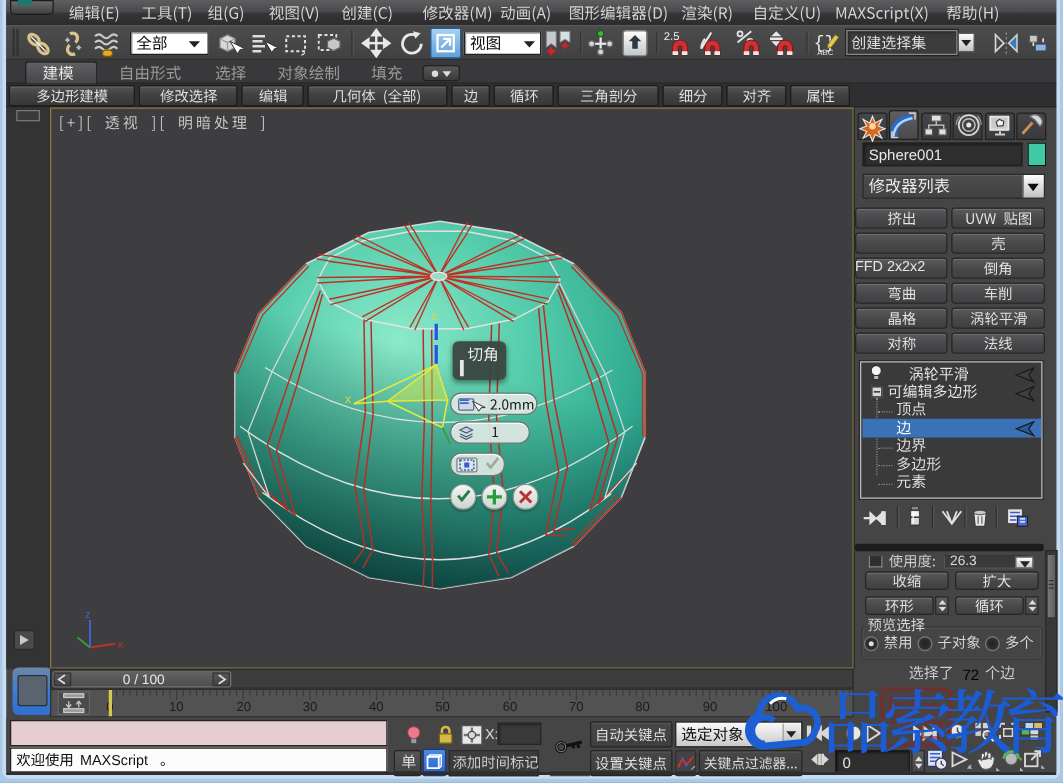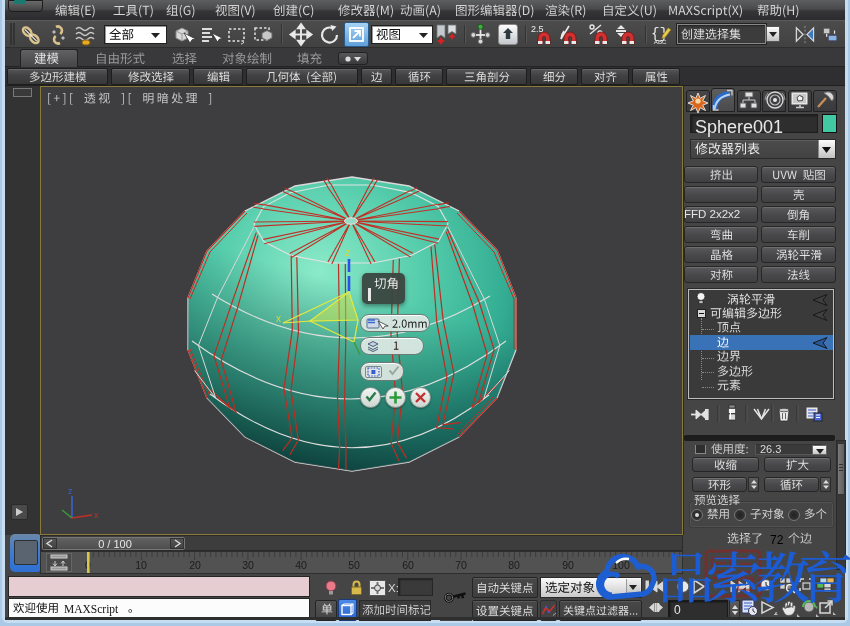--- a/index.html
+++ b/index.html
@@ -595,21 +595,21 @@
       <rect x="2" y="2" width="13" height="9" fill="#c9c9c9"></rect>
       <path d="M6,5.5 l2.5,-2 3.5,1.5 -0.5,3.5 -4.5,0.5 z" fill="#f2f2f2" stroke="#333" stroke-width="0.9"></path>
       <path d="M5,15.5 h8 m-4,-2.5 v2.5" stroke="#ccc" stroke-width="1.6"></path>
     </g>
     <g transform="translate(816,91)">
       <path d="M2,16 L10,7" stroke="#c89058" stroke-width="2.2"></path>
       <path d="M8,2 q6,-3 9,2 q2,3 -1,6 l-4,-5 z" fill="#d8d8d8" stroke="#777"></path>
     </g>
   </svg>
 <div class="a" style="left:690px;top:114px;width:128px;height:19px;background:#2e2e2e;border:1px solid #1e1e1e;box-shadow:inset 1px 1px 2px #1a1a1a;"></div>
-<div class="a" style="left:695px;top:116.5px;font-size:18px;color:#e8e8e8">Sphere001</div>
+<div class="a" style="left:695px;top:116.5px;font-size:12px;color:#e8e8e8">Sphere001</div>
 <div class="a" style="left:822px;top:114px;width:15px;height:19px;background:#40c9a2;border:1px solid #111"></div>
 <div class="a" style="left:690px;top:139px;width:146px;height:20px;background:linear-gradient(#4c4c4c,#424242);border:1px solid #2a2a2a;box-shadow:inset 0 1px 0 #5c5c5c"></div>
 <svg class="t" style="left:695px;top:141.5px;width:65.0px;height:13px" viewBox="0 -880 5000 1000">
     <g fill="#efefef">
       <use href="#s4fee" x="0"></use>
       <use href="#s6539" x="1000"></use>
       <use href="#s5668" x="2000"></use>
       <use href="#s5217" x="3000"></use>
       <use href="#s8868" x="4000"></use>
     </g>
@@ -1018,21 +1018,21 @@
 <div class="a" style="left:8px;top:576px;width:302px;height:21px;background:#e6cdd1;border:1px solid #252525"></div>
 <div class="a" style="left:8px;top:598px;width:302px;height:22px;background:#fcfcfc;border:1px solid #252525"></div>
 <svg class="t" style="left:13px;top:602px;width:46.0px;height:11.5px" viewBox="0 -880 4000 1000">
     <g fill="#111">
       <use href="#s6b22" x="0"></use>
       <use href="#s8fce" x="1000"></use>
       <use href="#s4f7f" x="2000"></use>
       <use href="#s7528" x="3000"></use>
     </g>
   </svg>
-<div class="a" style="left:64px;top:602.5px;font-size:11.5px;color:#111;font-family:Liberation Serif, serif">MAXScript</div>
+<div class="a" style="left:64px;top:602.5px;font-size:11.5px;color:#111;font-family:Liberation Sans, sans-serif">MAXScript</div>
 <svg class="t" style="left:128px;top:602px;width:11.5px;height:11.5px" viewBox="0 -880 1000 1000">
     <g fill="#111">
       <use href="#s3002" x="0"></use>
     </g>
   </svg>
 <div class="a" style="left:315px;top:600px;width:22px;height:21px;background:linear-gradient(#545454,#434343);border:1px solid #252525;border-radius:2px"></div>
 <svg class="t" style="left:321px;top:603px;width:12.0px;height:12px" viewBox="0 -880 1000 1000">
     <g fill="#e2e2e2">
       <use href="#s5355" x="0"></use>
     </g>

